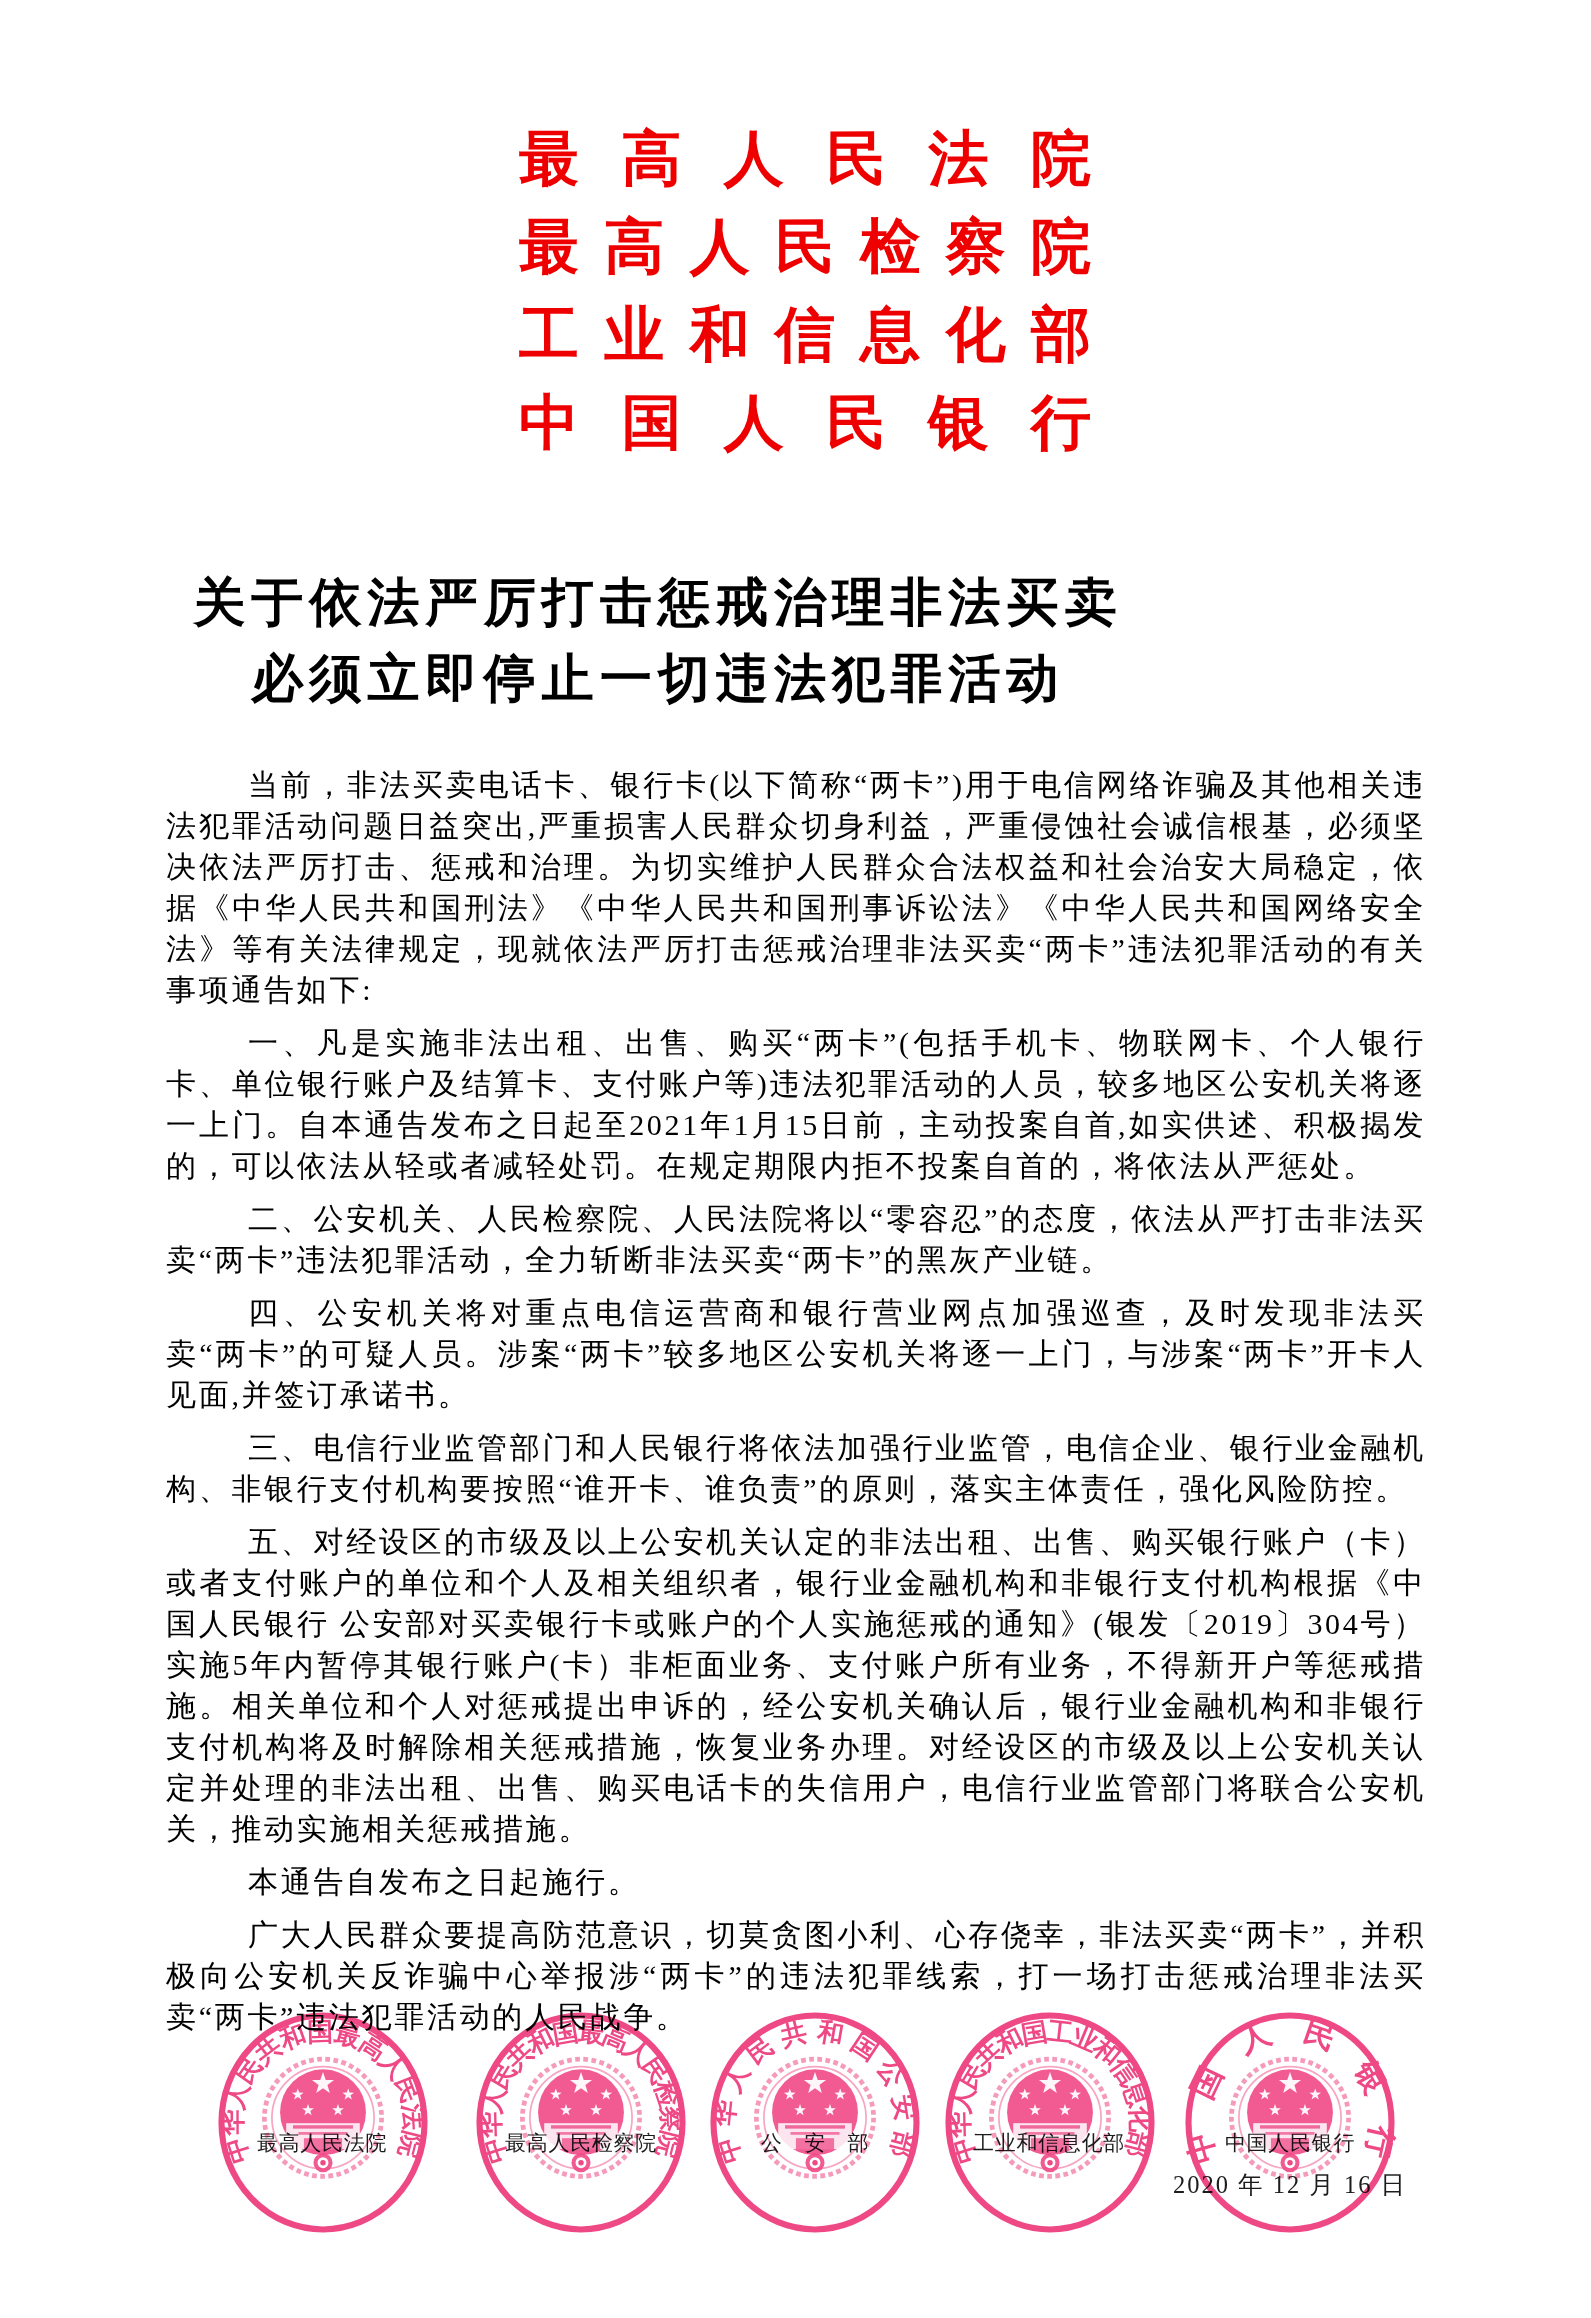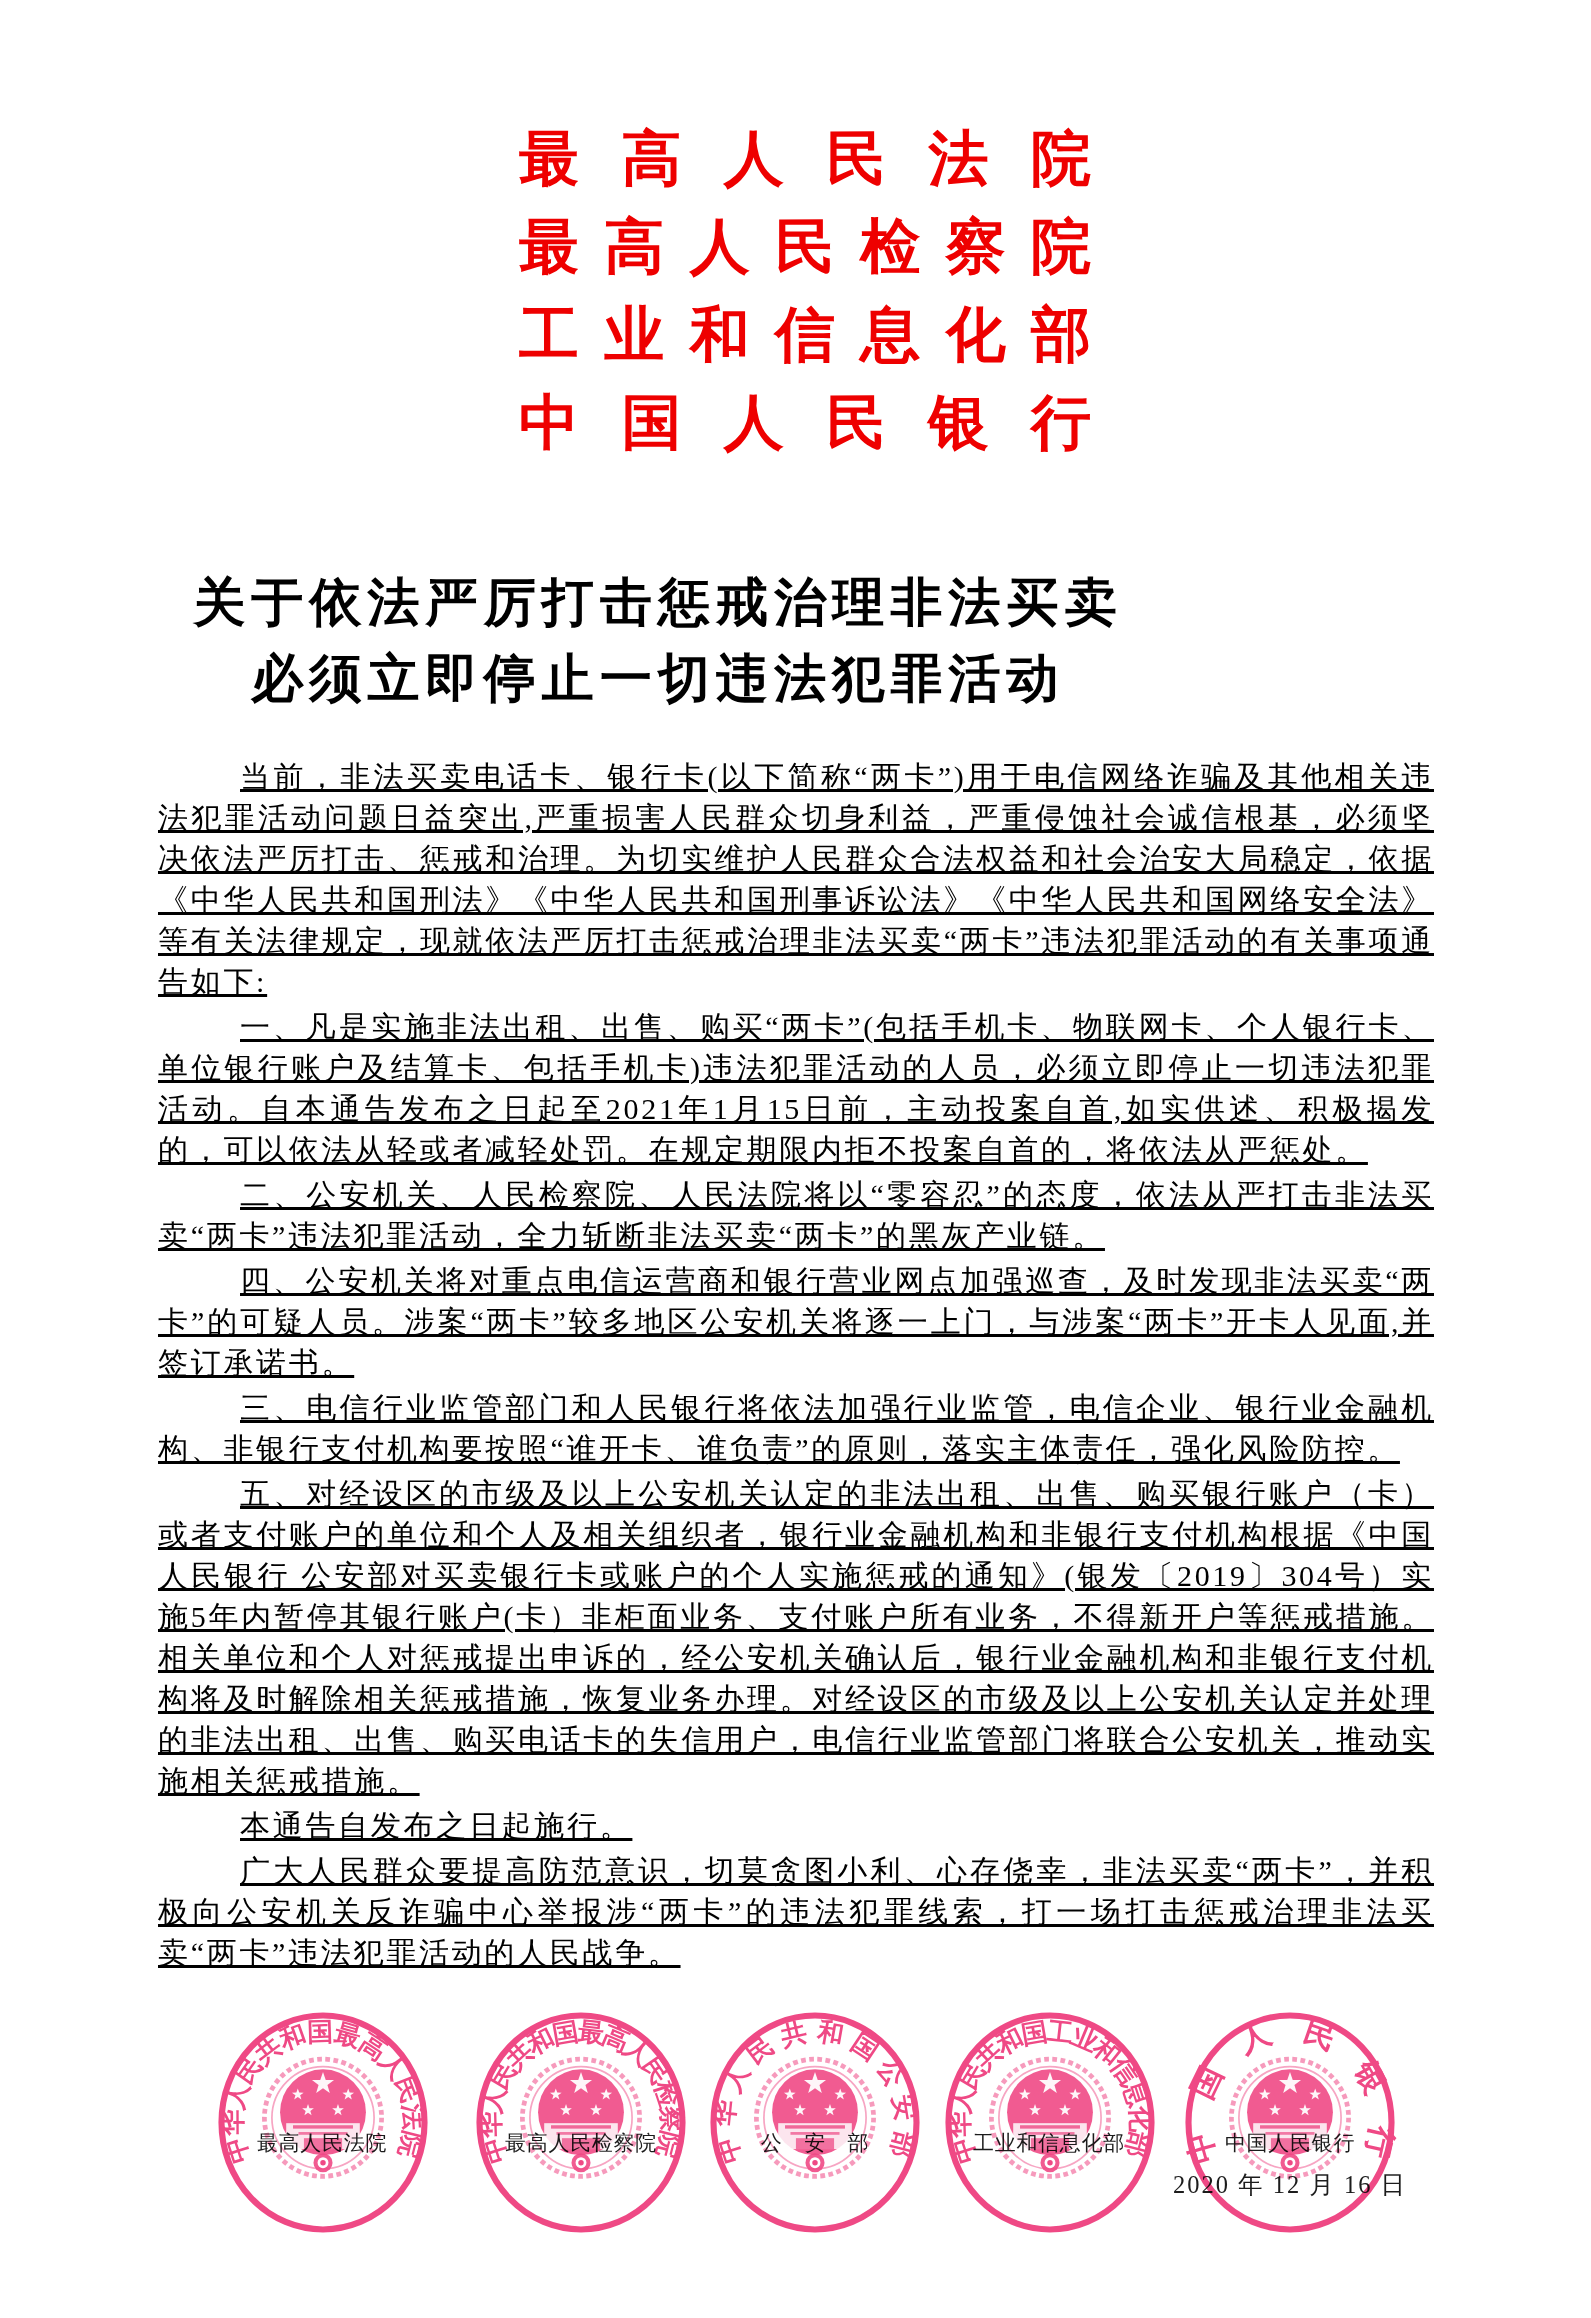--- a/index.html
+++ b/index.html
@@ -24,21 +24,21 @@
     position:absolute;left:0;top:565px;width:1316px;
     text-align:center;color:#000000;
     font-weight:bold;font-size:52px;line-height:76px;letter-spacing:6.1px;
   }
   
   .body-text{
     position:absolute;left:154px;top:752px;width:1284px;
     color:#000000;font-size:30px;line-height:41px;letter-spacing:2.7px;
     text-align:justify;
   }
-  .body-text p{margin:4px;text-indent:82px;text-decoration:underline;}
+  .body-text p{margin:12px;text-indent:82px;}
   
   .seals{position:absolute;left:0;top:0;width:1592px;height:2319px;pointer-events:none;}
   .seal-label{
     position:absolute;width:340px;text-align:center;
     color:#1c1c1c;font-size:21px;line-height:24.5px;letter-spacing:0.7px;
     z-index:1;
   }
   .seal-date{
     position:absolute;width:340px;text-align:center;
     color:#1c1c1c;font-size:24.5px;line-height:29px;letter-spacing:2px;
@@ -59,21 +59,21 @@
   <div class="hline">中国人民银行</div>
 </div>
 
 <div class="title">
   <div>关于依法严厉打击惩戒治理非法买卖</div>
   <div>必须立即停止一切违法犯罪活动</div>
 </div>
 
 <div class="body-text">
   <p>当前，非法买卖电话卡、银行卡(以下简称“两卡”)用于电信网络诈骗及其他相关违法犯罪活动问题日益突出,严重损害人民群众切身利益，严重侵蚀社会诚信根基，必须坚决依法严厉打击、惩戒和治理。为切实维护人民群众合法权益和社会治安大局稳定，依据《中华人民共和国刑法》《中华人民共和国刑事诉讼法》《中华人民共和国网络安全法》等有关法律规定，现就依法严厉打击惩戒治理非法买卖“两卡”违法犯罪活动的有关事项通告如下:</p>
-  <p>一、凡是实施非法出租、出售、购买“两卡”(包括手机卡、物联网卡、个人银行卡、单位银行账户及结算卡、包括手机卡)违法犯罪活动的人员，必须立即停止一切违法犯罪活动。自本通告发布之日起至2021年1月15日前，主动投案自首,如实供述、积极揭发的，可以依法从轻或者减轻处罚。在规定期限内拒不投案自首的，将依法从严惩处。</p>
+  <p>一、凡是实施非法出租、出售、购买“两卡”(包括手机卡、物联网卡、个人银行卡、单位银行账户及结算卡、支付账户等)违法犯罪活动的人员，较多地区公安机关将逐一上门。自本通告发布之日起至2021年1月15日前，主动投案自首,如实供述、积极揭发的，可以依法从轻或者减轻处罚。在规定期限内拒不投案自首的，将依法从严惩处。</p>
   <p>二、公安机关、人民检察院、人民法院将以“零容忍”的态度，依法从严打击非法买卖“两卡”违法犯罪活动，全力斩断非法买卖“两卡”的黑灰产业链。</p>
   <p>四、公安机关将对重点电信运营商和银行营业网点加强巡查，及时发现非法买卖“两卡”的可疑人员。涉案“两卡”较多地区公安机关将逐一上门，与涉案“两卡”开卡人见面,并签订承诺书。</p>
   <p>三、电信行业监管部门和人民银行将依法加强行业监管，电信企业、银行业金融机构、非银行支付机构要按照“谁开卡、谁负责”的原则，落实主体责任，强化风险防控。</p>
   <p>五、对经设区的市级及以上公安机关认定的非法出租、出售、购买银行账户（卡）或者支付账户的单位和个人及相关组织者，银行业金融机构和非银行支付机构根据《中国人民银行 公安部对买卖银行卡或账户的个人实施惩戒的通知》(银发〔2019〕304号）实施5年内暂停其银行账户(卡）非柜面业务、支付账户所有业务，不得新开户等惩戒措施。相关单位和个人对惩戒提出申诉的，经公安机关确认后，银行业金融机构和非银行支付机构将及时解除相关惩戒措施，恢复业务办理。对经设区的市级及以上公安机关认定并处理的非法出租、出售、购买电话卡的失信用户，电信行业监管部门将联合公安机关，推动实施相关惩戒措施。</p>
   <p>本通告自发布之日起施行。</p>
   <p>广大人民群众要提高防范意识，切莫贪图小利、心存侥幸，非法买卖“两卡”，并积极向公安机关反诈骗中心举报涉“两卡”的违法犯罪线索，打一场打击惩戒治理非法买卖“两卡”违法犯罪活动的人民战争。</p>
 </div>
 
 <div class="seals" id="seals-row">
     <div class="seal-label" style="left: 152px; top: 2131px;">最高人民法院</div>

